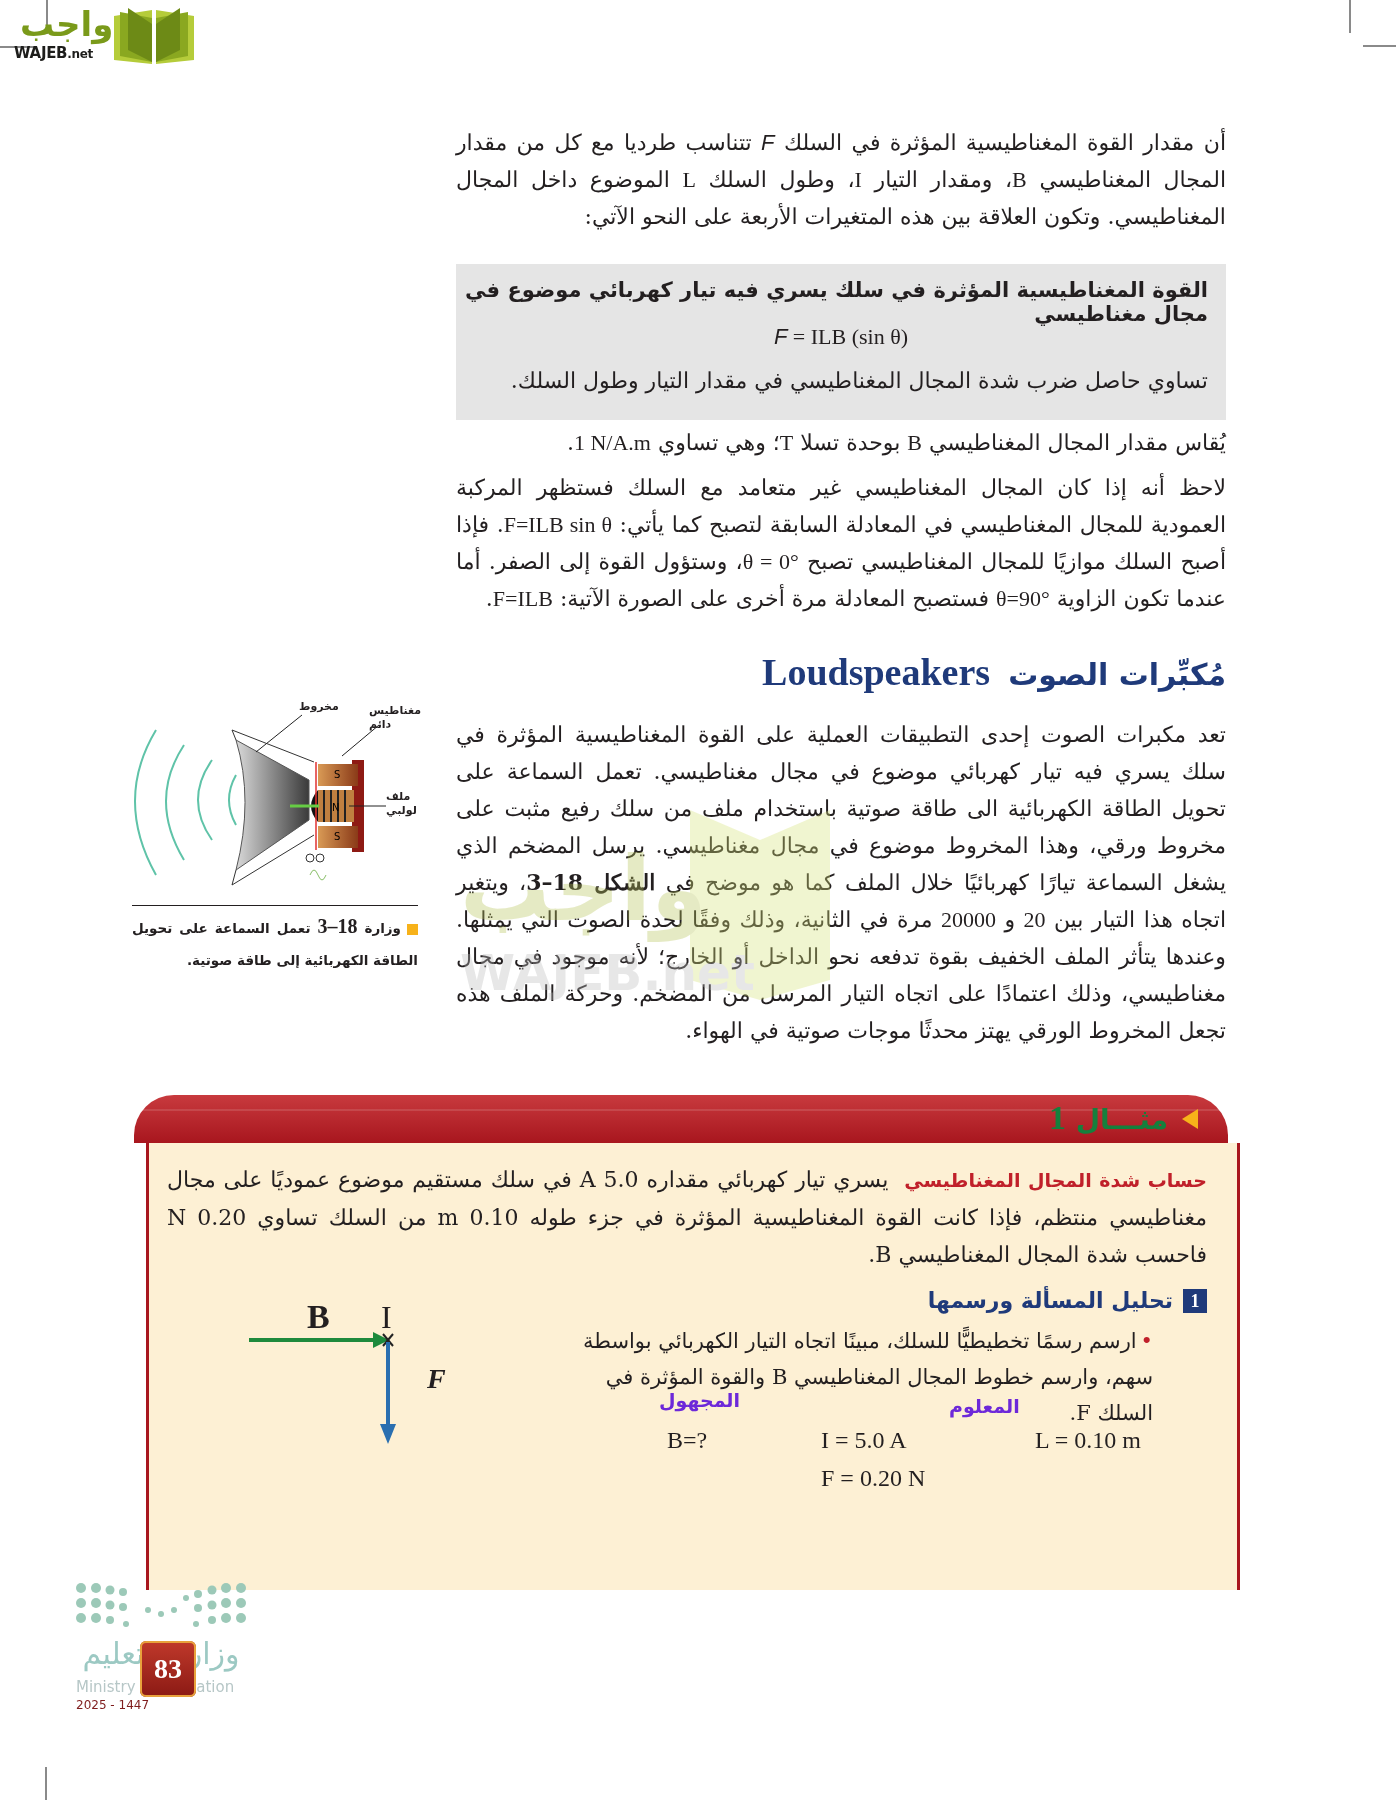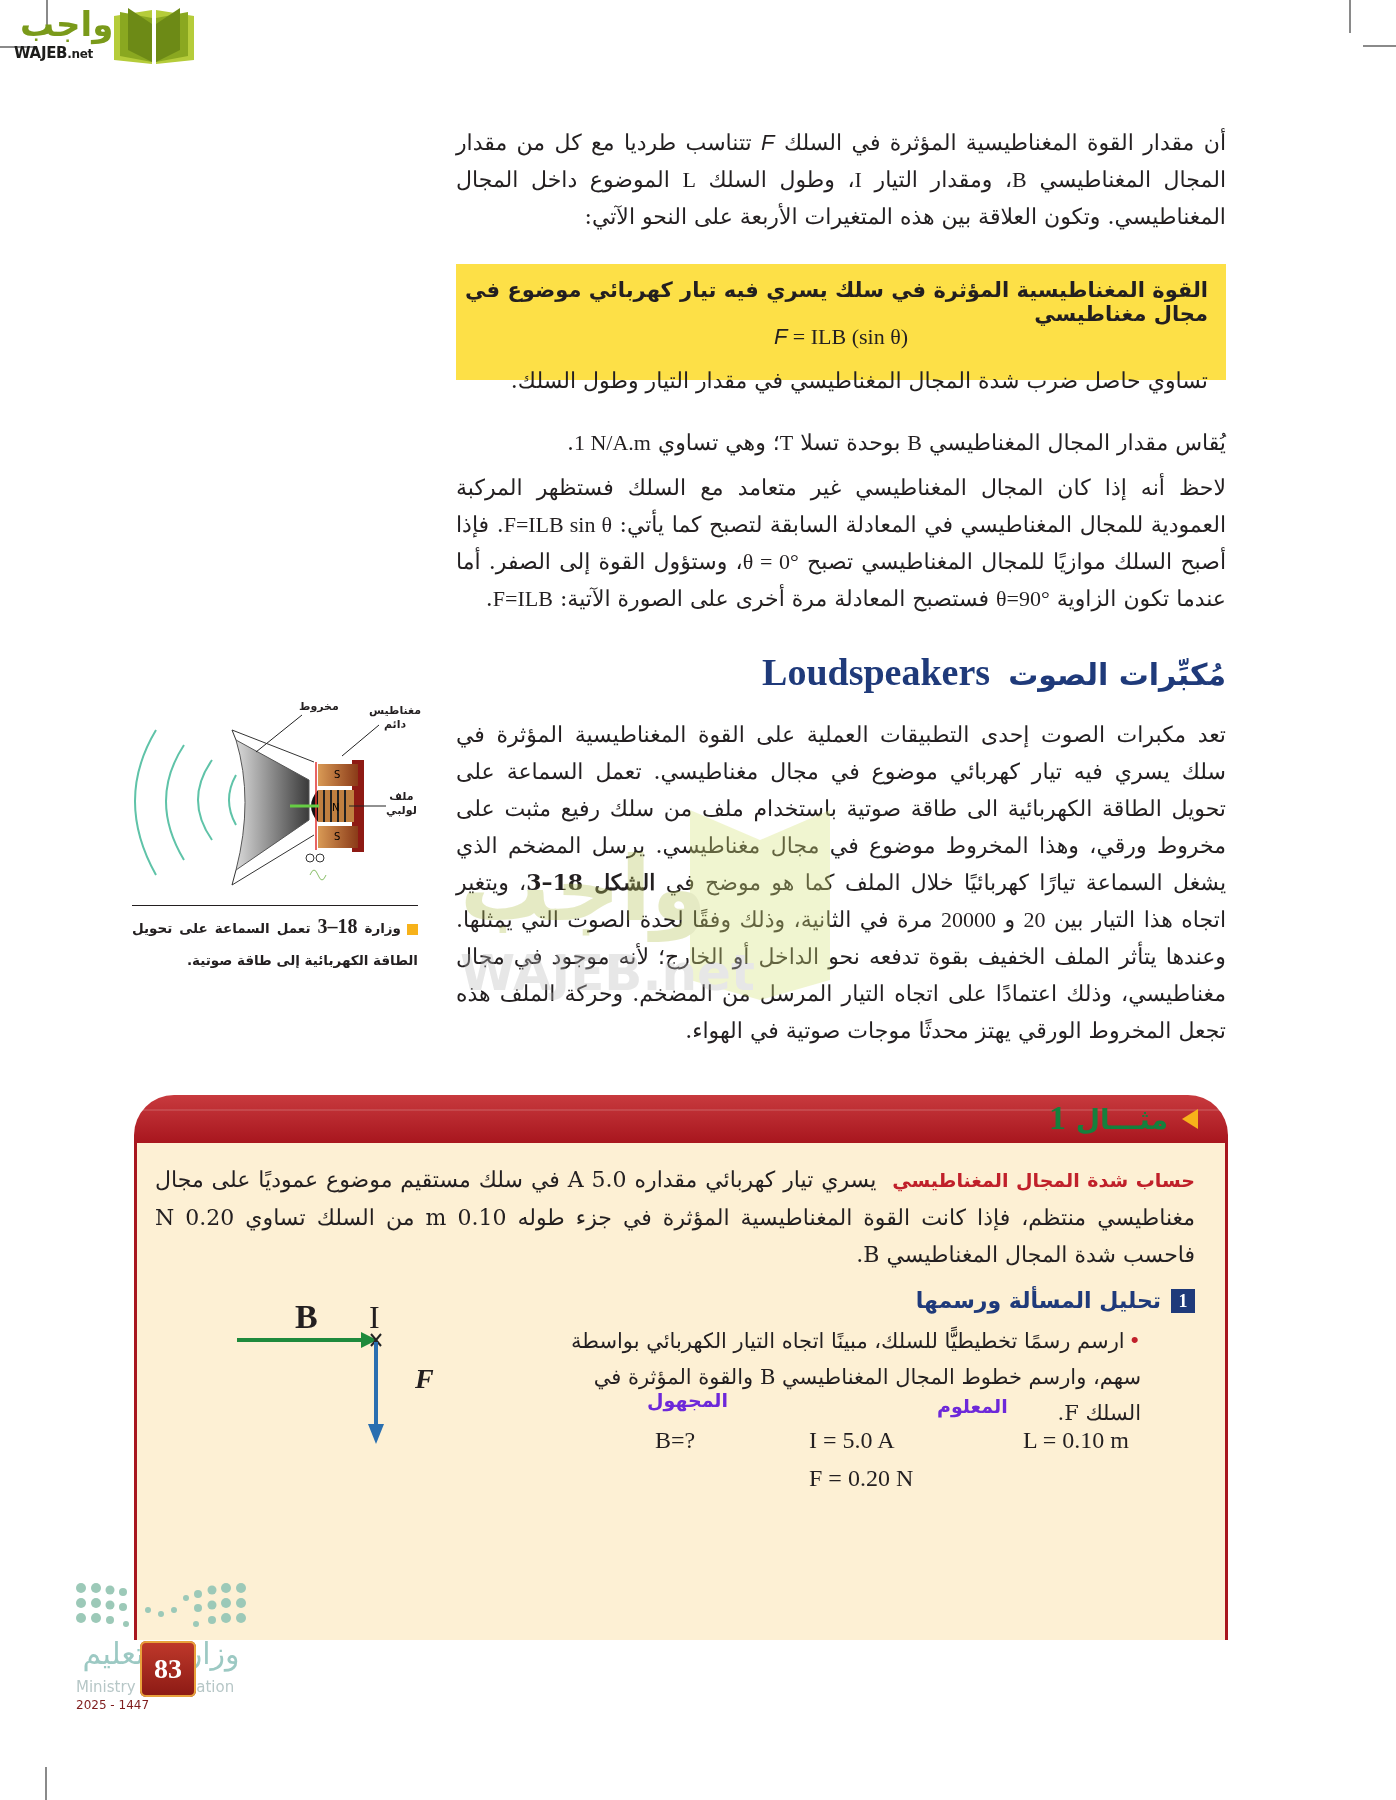--- a/index.html
+++ b/index.html
@@ -17,48 +17,48 @@
 
   
   .column { position: absolute; right: 170px; width: 770px; direction: rtl; text-align: justify; text-align-last: right; font-size: 22px; line-height: 37px; }
   .p1 { top: 124px; }
   .p2 { top: 424px; }
   .p3 { top: 469px; }
   .p4 { top: 716px; }
   .latin { font-family: "Liberation Serif", serif; }
   .ital { font-family: "Liberation Sans", sans-serif; font-style: italic; }
 
-  .rule-box { position: absolute; right: 170px; top: 264px; width: 770px; height: 116px; background: #fde047; direction: rtl; }
+  .rule-box { position: absolute; right: 170px; top: 264px; width: 770px; height: 156px; background: #e5e5e5; direction: rtl; }
   .rule-title { position: absolute; right: 18px; top: 14px; font-weight: bold; font-size: 21px; font-family: "DejaVu Sans", sans-serif; }
   .rule-eq { position: absolute; left: 0; right: 0; top: 60px; text-align: center; direction: ltr; font-size: 22px; }
   .rule-desc { position: absolute; right: 18px; top: 104px; font-size: 22px; }
 
   .section-title { position: absolute; right: 170px; top: 650px; direction: rtl; display: flex; align-items: baseline; gap: 18px; color: #1f3a7a; }
   .section-title .ar { font-family: "DejaVu Sans", sans-serif; font-weight: bold; font-size: 30px; }
   .section-title .en { font-family: "Liberation Serif", serif; font-weight: bold; font-size: 38px; }
 
   
   .figure { position: absolute; left: 124px; top: 690px; width: 310px; height: 215px; }
-  .fig-label { position: absolute; font-family: "DejaVu Sans", sans-serif; font-size: 11px; font-weight: bold; direction: rtl; text-align: center; line-height: 14px; }
+  .fig-label { position: absolute; font-family: "DejaVu Sans", sans-serif; font-size: 11px; font-weight: bold; direction: rtl; text-align: left; line-height: 14px; }
   .fig-rule { position: absolute; left: 132px; top: 905px; width: 286px; height: 1px; background: #231f20; }
   .fig-caption { position: absolute; left: 132px; top: 910px; width: 286px; direction: rtl; text-align: justify; text-align-last: right; font-family: "DejaVu Sans", sans-serif; font-size: 13.5px; font-weight: bold; line-height: 32px; }
   .fig-caption .sq { display: inline-block; width: 11px; height: 11px; background: #f7b21a; margin-left: 6px; vertical-align: middle; }
   .fig-caption .num { font-family: "Liberation Serif", serif; font-size: 20px; }
 
   
   .watermark { position: absolute; left: 460px; top: 810px; width: 500px; height: 190px; opacity: 0.35; pointer-events: none; }
 
   
   .example { position: absolute; left: 134px; top: 1095px; width: 1094px; height: 545px; }
   .ex-header { position: absolute; left: 0; top: 0; width: 100%; height: 48px; background: linear-gradient(#c83a3e, #a8161e); border-radius: 40px 40px 0 0; }
   .ex-header::after { content: ""; position: absolute; left: 0; right: 0; top: 14px; height: 2px; background: rgba(255,255,255,0.12); }
   .ex-title { position: absolute; right: 60px; top: 4px; direction: rtl; color: #15803d; font-family: "DejaVu Sans", sans-serif; font-weight: bold; font-size: 28px; }
   .ex-title .n { font-family: "Liberation Serif", serif; font-size: 34px; }
   .ex-tri { position: absolute; right: 30px; top: 14px; width: 0; height: 0; border-top: 10px solid transparent; border-bottom: 10px solid transparent; border-right: 16px solid #f7b21a; }
-  .ex-body { position: absolute; left: 0; top: 48px; width: 100%; height: 497px; background: #fdf0d4; border-left: 3px solid #a8161e; border-right: 3px solid #a8161e; }
+  .ex-body { position: absolute; left: 12px; top: 48px; width: 100%; height: 447px; background: #fdf0d4; border-left: 3px solid #a8161e; border-right: 3px solid #a8161e; }
   .ex-problem { position: absolute; right: 30px; top: 18px; width: 1040px; direction: rtl; text-align: justify; text-align-last: right; font-size: 22px; line-height: 37px; }
   .red-b { color: #c0202a; font-weight: bold; font-family: "DejaVu Sans", sans-serif; font-size: 19px; }
   .step-head { position: absolute; right: 30px; top: 145px; direction: rtl; display: flex; align-items: center; gap: 10px; }
   .step-num { width: 24px; height: 24px; background: #1f3a7a; color: #fff; font-family: "Liberation Serif", serif; font-weight: bold; font-size: 18px; text-align: center; line-height: 24px; }
   .step-title { color: #1f3a7a; font-family: "DejaVu Sans", sans-serif; font-weight: bold; font-size: 22px; }
   .bullets { position: absolute; right: 84px; top: 180px; width: 600px; direction: rtl; font-size: 21px; line-height: 36px; }
   .bullet-dot { color: #c0202a; margin-left: 4px; }
   .col-head { position: absolute; color: #6d28d9; font-family: "DejaVu Sans", sans-serif; font-weight: bold; font-size: 19px; direction: rtl; }
   .val { position: absolute; font-family: "Liberation Serif", serif; font-size: 24px; direction: ltr; }
 

